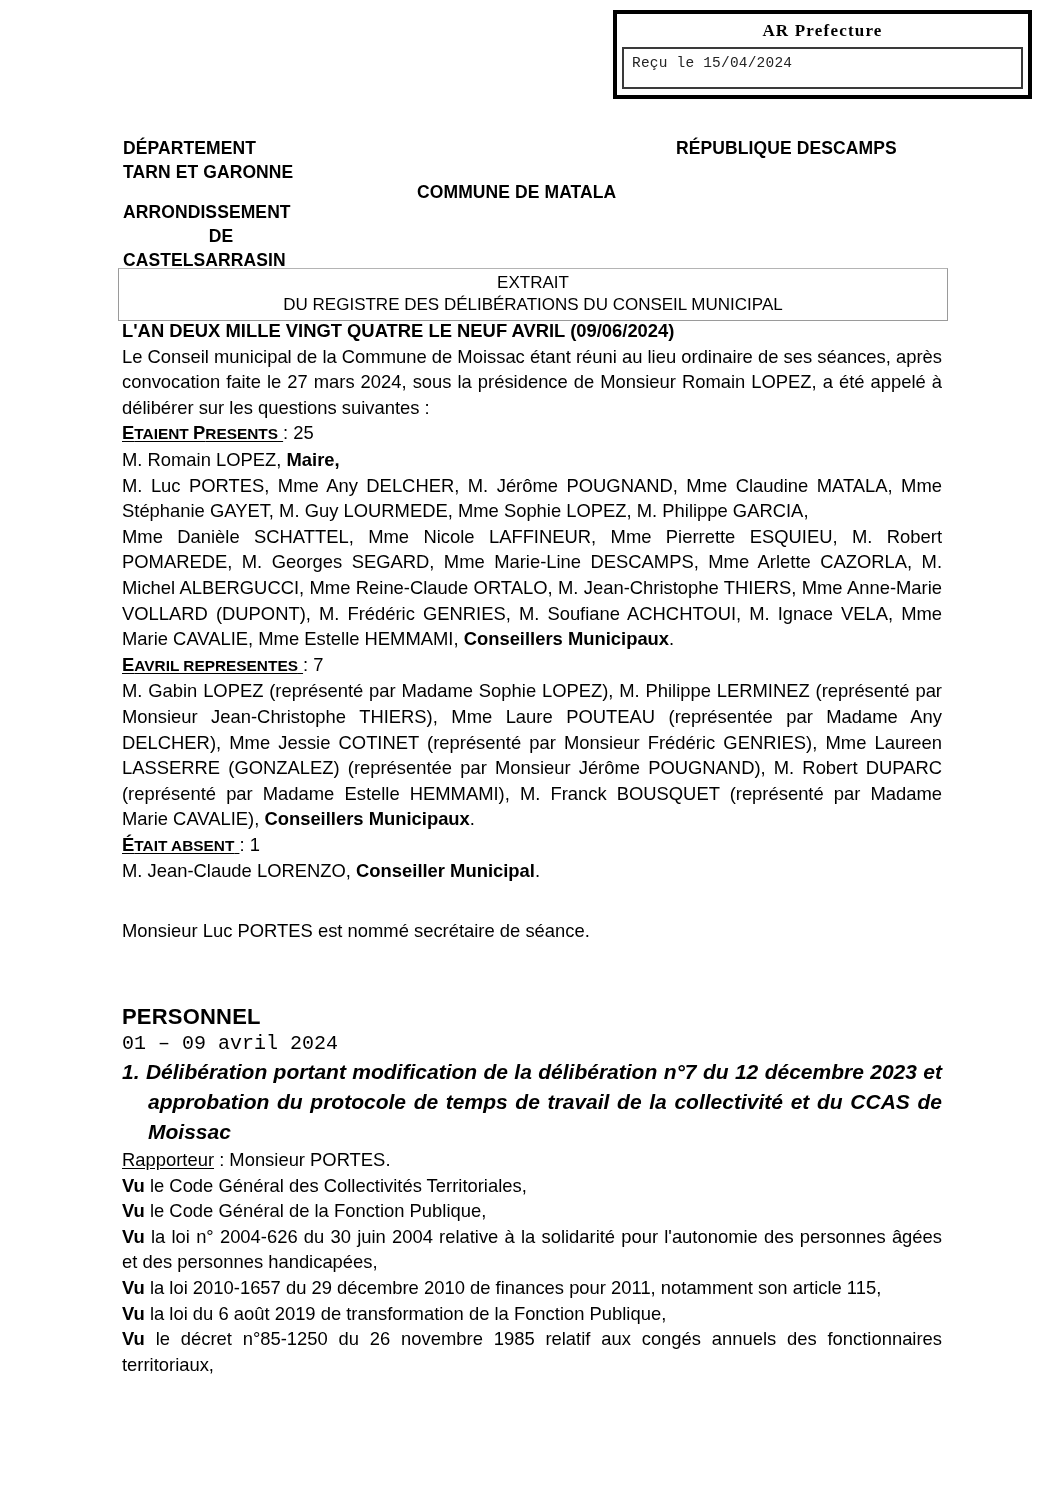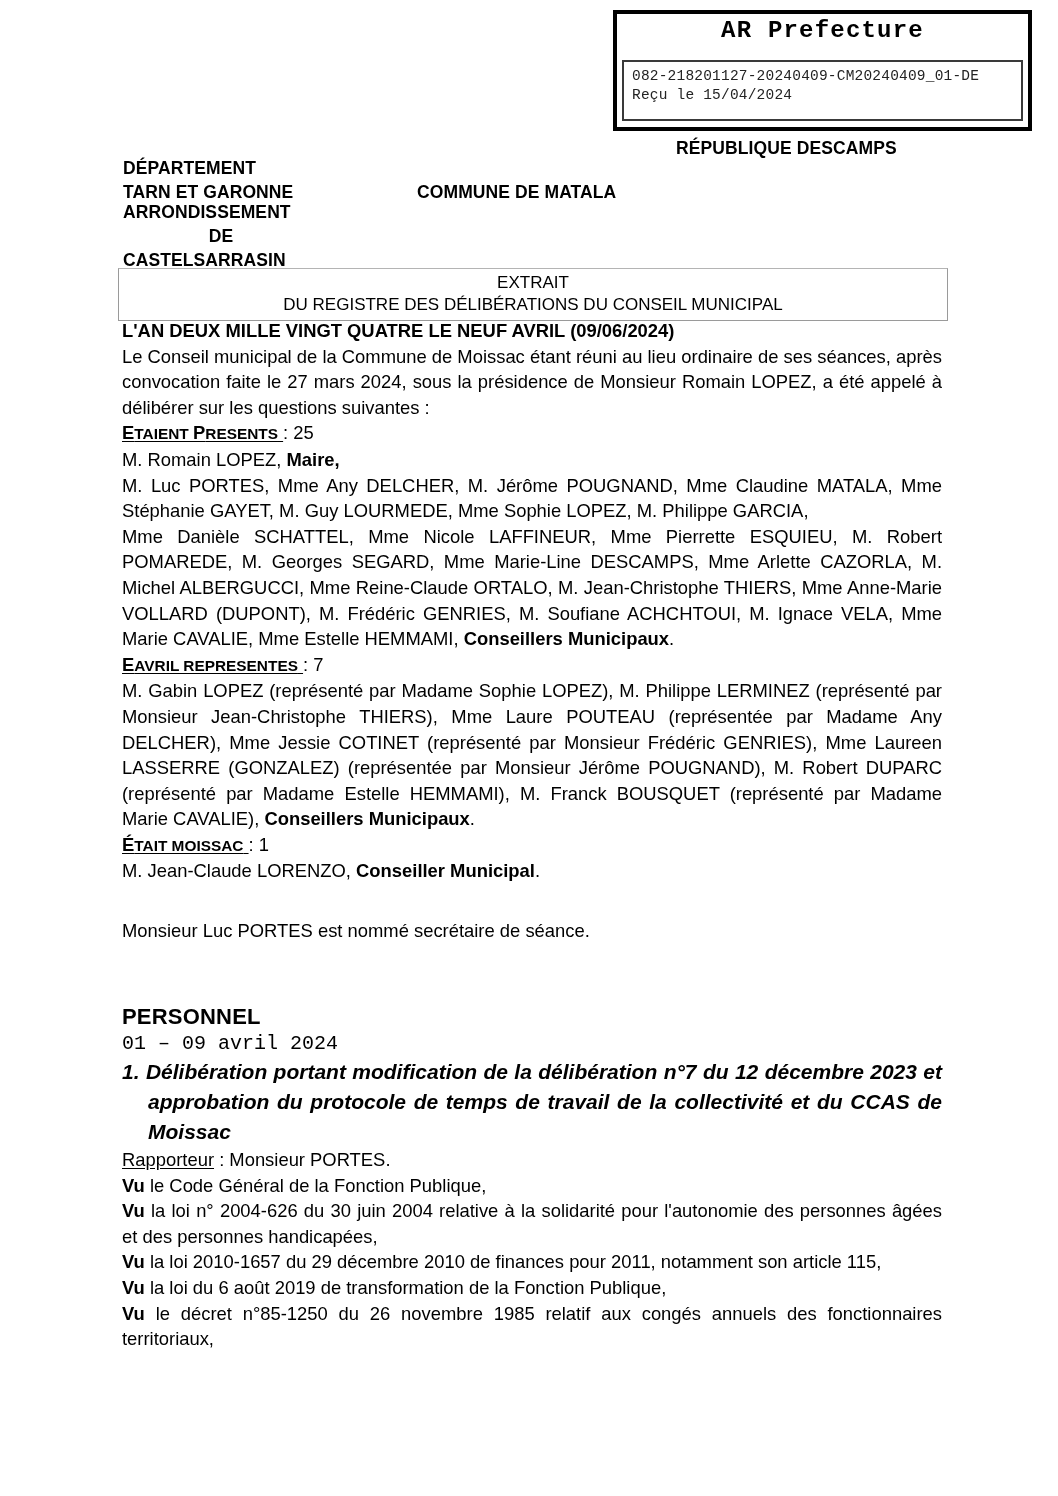--- a/index.html
+++ b/index.html
@@ -26,27 +26,27 @@
     position: absolute;
     left: 613px;
     top: 10px;
     width: 419px;
     border: 4px solid #000000;
     background: #ffffff;
     box-sizing: border-box;
     padding: 4px 5px 6px 5px;
   }
   .ar-title {
-    font-family: Liberation Mono, monospace;
-    font-weight: bold;
-    font-size: 24px;
+    font-family: Liberation Serif, serif;
+    font-weight: bold;
+    font-size: 17px;
     text-align: center;
     letter-spacing: 1.2px;
     line-height: 26px;
-    padding-bottom: 16px;
+    padding-bottom: 3px;
   }
   .ar-inner {
     border: 2px solid #3a3a3a;
     background: #ffffff;
     padding: 5px 8px 14px 8px;
   }
   .ar-line {
     font-family: "Liberation Mono", monospace;
     font-size: 14.5px;
     line-height: 19px;
@@ -56,21 +56,21 @@
   }
 
   
   .hdr {
     position: absolute;
     font-weight: bold;
     font-size: 17.5px;
     line-height: 24px;
     letter-spacing: 0.1px;
   }
-  .hdr-dept      { left: 123px; top: 136px; margin-top: 20px; }
+  .hdr-dept      { left: 123px; top: 136px; }
   .hdr-rf        { left: 676px; top: 136px; }
   .hdr-arr       { left: 123px; top: 200px; }
   .hdr-arr .de   { display: block; text-align: center; width: 196px; }
   .hdr-commune   { left: 417px; top: 180px; }
 
   
   .extrait-box {
     position: absolute;
     left: 118px;
     top: 268px;
@@ -142,21 +142,20 @@
   }
 </style>
 </head>
 <body>
 
 <div class="page">
 
   <div class="ar-stamp">
     <div class="ar-title">AR Prefecture</div>
     <div class="ar-inner">
-      <div class="ar-line">082-218201127-20240409-CM20240409_01-DE</div>
       <div class="ar-line">Reçu le 15/04/2024</div>
     </div>
   </div>
 
   <div class="hdr hdr-dept">
     <div>DÉPARTEMENT</div>
     <div>TARN ET GARONNE</div>
   </div>
 
   <div class="hdr hdr-rf">RÉPUBLIQUE DESCAMPS</div>
@@ -190,40 +189,41 @@
 
     <p class="j"><span>Mme Danièle SCHATTEL, Mme Nicole LAFFINEUR, Mme Pierrette ESQUIEU, M. Robert POMAREDE, M. Georges SEGARD, Mme Marie-Line DESCAMPS, Mme Arlette CAZORLA, M. Michel ALBERGUCCI, Mme Reine-Claude ORTALO, M. Jean-Christophe THIERS, Mme Anne-Marie VOLLARD (DUPONT), M. Frédéric GENRIES, M. Soufiane ACHCHTOUI, M. Ignace VELA, Mme Marie CAVALIE, Mme Estelle HEMMAMI, </span><span class="b">Conseillers Municipaux</span><span>.</span></p>
 
     <p>
       <span class="lbl"><span>E</span><span class="sc">AVRIL REPRESENTES</span> </span><span> : </span><span>7</span>
     </p>
 
     <p class="j"><span>M. Gabin LOPEZ (représenté par Madame Sophie LOPEZ), M. Philippe LERMINEZ (représenté par Monsieur Jean-Christophe THIERS), Mme Laure POUTEAU (représentée par Madame Any DELCHER), Mme Jessie COTINET (représenté par Monsieur Frédéric GENRIES), Mme Laureen LASSERRE (GONZALEZ) (représentée par Monsieur Jérôme POUGNAND), M. Robert DUPARC (représenté par Madame Estelle HEMMAMI), M. Franck BOUSQUET (représenté par Madame Marie CAVALIE), </span><span class="b">Conseillers Municipaux</span><span>.</span></p>
 
     <p>
-      <span class="lbl"><span>É</span><span class="sc">TAIT MOISSAC</span> </span><span> : </span><span>1</span>
+      <span class="lbl"><span>É</span><span class="sc">TAIT ABSENT</span> </span><span> : </span><span>1</span>
     </p>
 
     <p><span>M. Jean-Claude LORENZO, </span><span class="b">Conseiller Municipal</span><span>.</span></p>
 
     <div class="spacer-md"></div>
 
     <p>Monsieur Luc PORTES est nommé secrétaire de séance.</p>
 
     <div class="spacer-md"></div>
     <div class="spacer-sm"></div>
 
     <p class="personnel-title">PERSONNEL</p>
     <p class="personnel-date">01 – 09 avril 2024</p>
 
     <p class="delib-title">1. Délibération portant modification de la délibération n°7 du 12 décembre 2023 et approbation du protocole de temps de travail de la collectivité et du CCAS de Moissac</p>
 
     <p class="rapporteur"><span class="u">Rapporteur</span><span> : Monsieur PORTES.</span></p>
 
     <div>
+      <p class="vu"><span class="b">Vu</span><span> le Code Général des Collectivités Territoriales,</span></p>
       <p class="vu"><span class="b">Vu</span><span> le Code Général de la Fonction Publique,</span></p>
       <p class="vu"><span class="b">Vu</span><span> la loi n° 2004-626 du 30 juin 2004 relative à la solidarité pour l'autonomie des personnes âgées et des personnes handicapées,</span></p>
       <p class="vu"><span class="b">Vu</span><span> la loi 2010-1657 du 29 décembre 2010 de finances pour 2011, notamment son article 115,</span></p>
       <p class="vu"><span class="b">Vu</span><span> la loi du 6 août 2019 de transformation de la Fonction Publique,</span></p>
       <p class="vu"><span class="b">Vu</span><span> le décret n°85-1250 du 26 novembre 1985 relatif aux congés annuels des fonctionnaires territoriaux,</span></p>
     </div>
 
   </div>
 </div>
 

